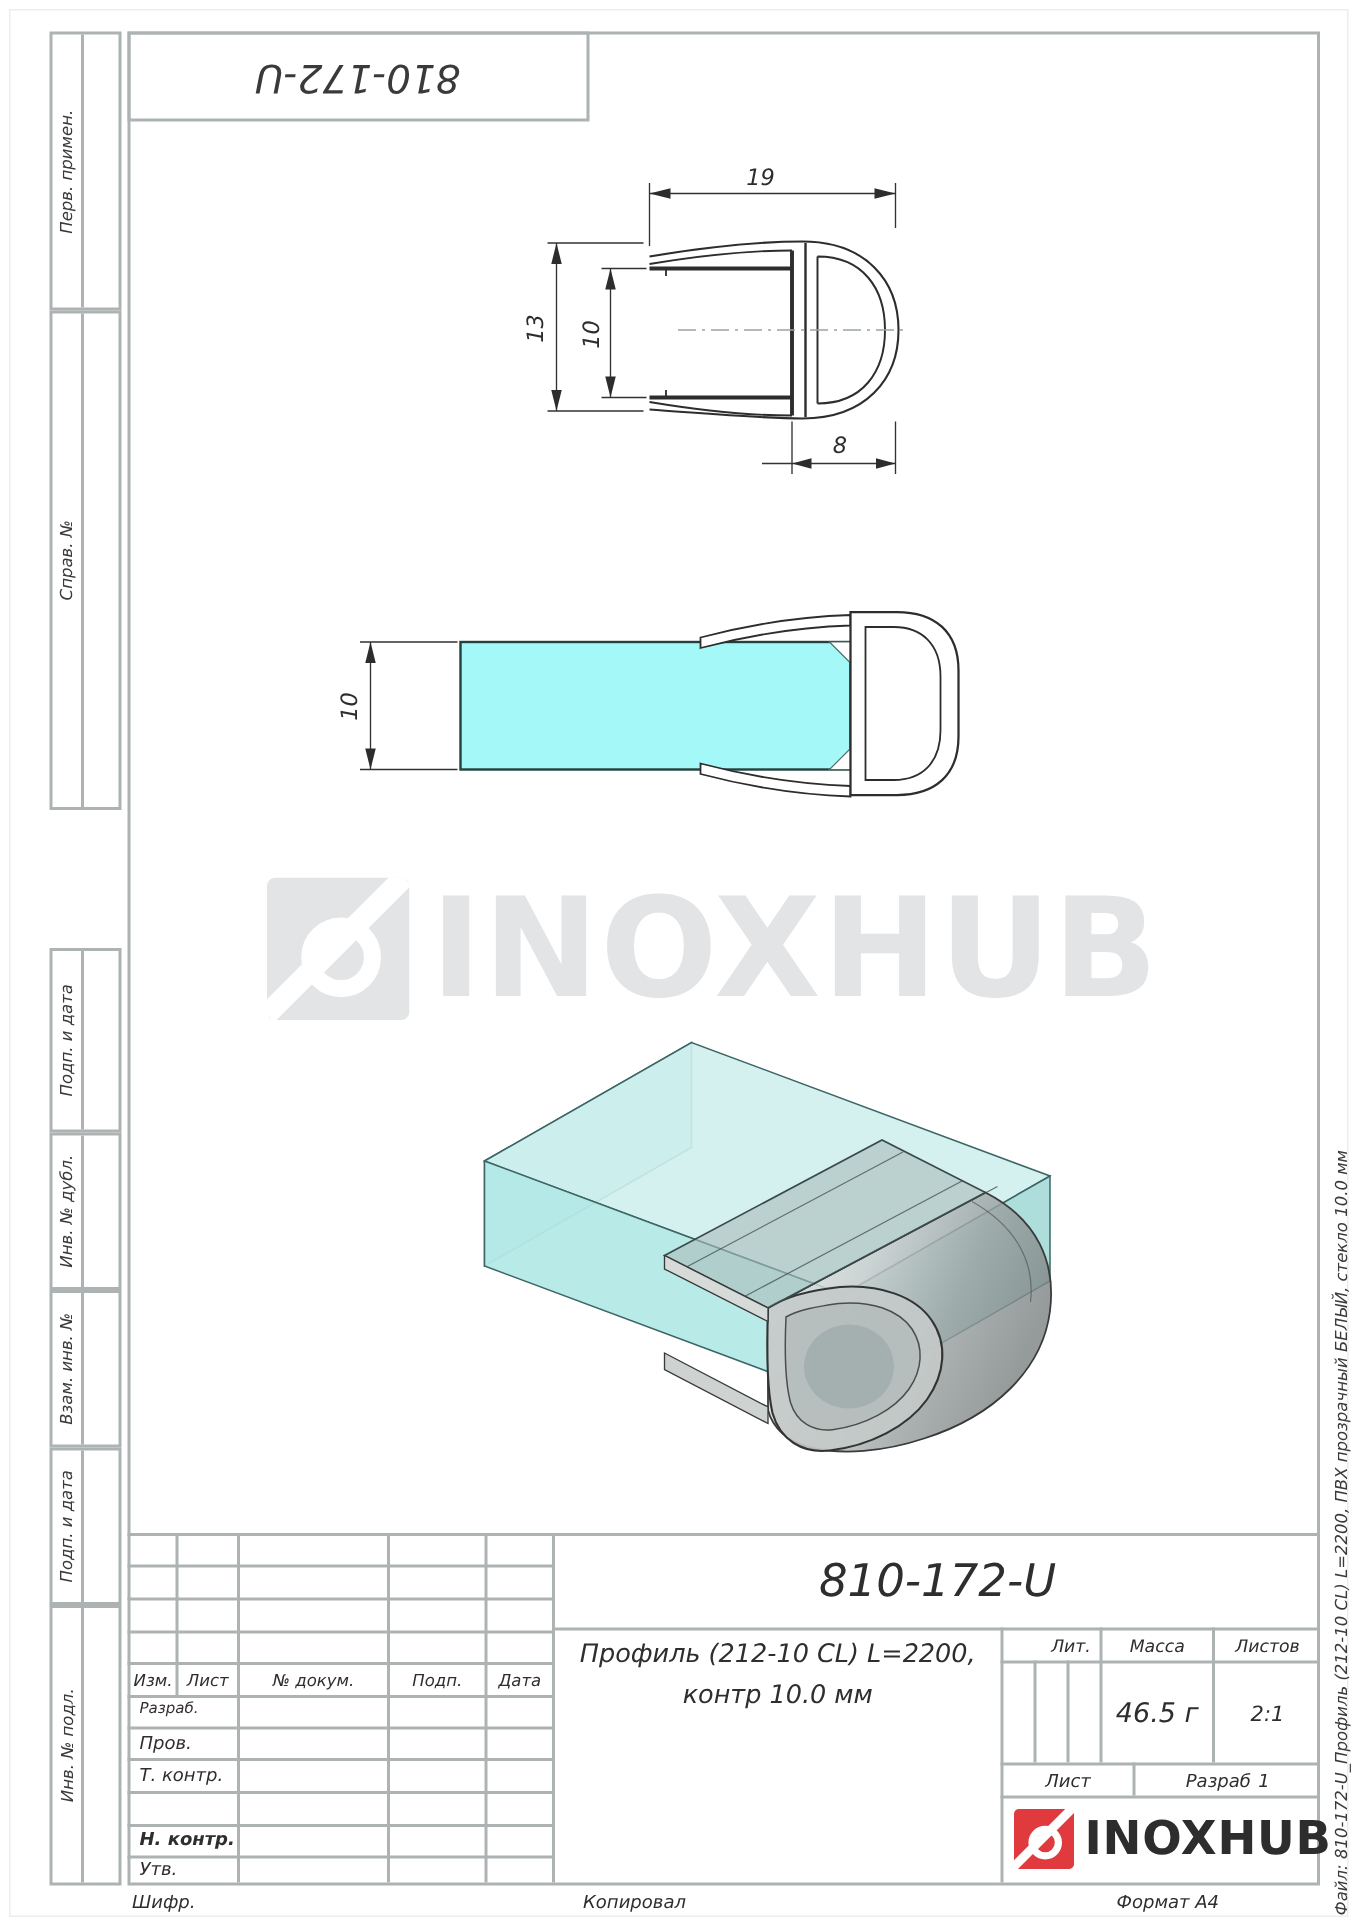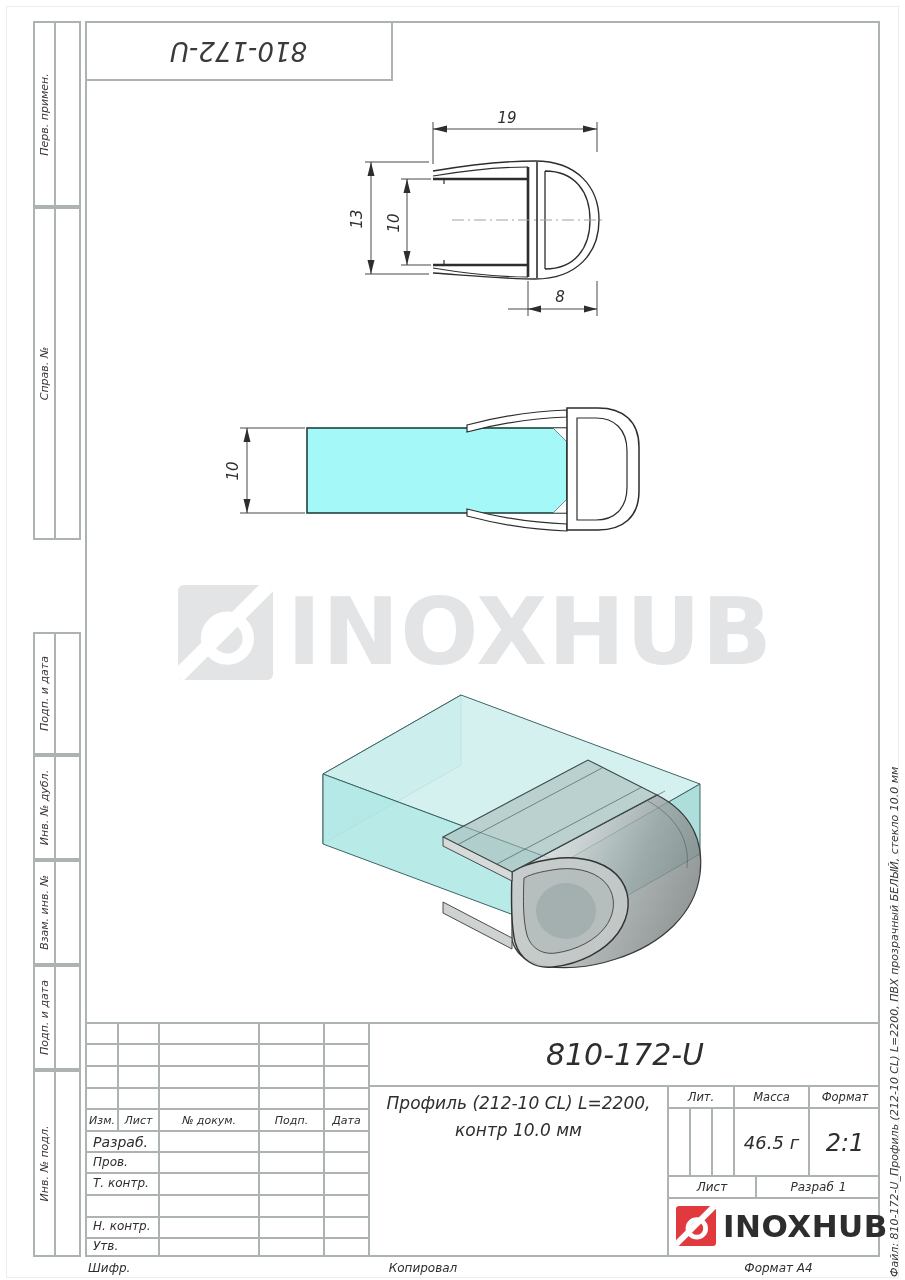--- a/index.html
+++ b/index.html
@@ -199,43 +199,43 @@
   <div class="ln" style="left:755px;top:1175px;width:2px;height:22px;"></div>
   <div class="ln" style="left:808px;top:1085px;width:2px;height:90px;"></div>
 
   <div class="t ctr" style="left:370px;top:1024px;width:510px;height:61px;font-size:30px;">810-172-U</div>
 
   <div class="t" style="left:370px;top:1090px;width:297px;text-align:center;font-size:17px;line-height:27px;">
     <div>Профиль (212-10 CL) L=2200,</div>
     <div>контр 10.0 мм</div>
   </div>
 
-  <div class="t ctr" style="left:669px;top:1087px;width:64px;height:20px;font-size:11.5px;">Лит.</div>
+  <div class="t ctr" style="left:669px;top:1087px;width:64px;height:20px;font-size:11.5px;padding-left:13px;">Лит.</div>
   <div class="t ctr" style="left:735px;top:1087px;width:73px;height:20px;font-size:11.5px;">Масса</div>
-  <div class="t ctr" style="left:810px;top:1087px;width:70px;height:20px;font-size:11.5px;">Формат</div>
+  <div class="t ctr" style="left:810px;top:1087px;width:70px;height:20px;font-size:11.5px;">Листов</div>
   <div class="t ctr" style="left:735px;top:1109px;width:73px;height:66px;font-size:18px;">46.5 г</div>
-  <div class="t ctr" style="left:810px;top:1109px;width:70px;height:68px;font-size:24px;">2:1</div>
+  <div class="t ctr" style="left:810px;top:1109px;width:70px;height:68px;font-size:14px;">2:1</div>
 
   <div class="t ctr" style="left:669px;top:1177px;width:86px;height:20px;font-size:12px;">Лист</div>
   <div class="t ctr" style="left:757px;top:1177px;width:123px;height:20px;font-size:12px;gap:5px;">
     <span>Разраб</span>
     <span>1</span>
   </div>
 
   <div class="t ctr" style="left:87px;top:1110px;width:30px;height:20px;font-size:11px;">Изм.</div>
   <div class="t ctr" style="left:119px;top:1110px;width:39px;height:20px;font-size:11px;">Лист</div>
   <div class="t ctr" style="left:160px;top:1110px;width:98px;height:20px;font-size:11px;">№ докум.</div>
   <div class="t ctr" style="left:260px;top:1110px;width:63px;height:20px;font-size:11px;">Подп.</div>
   <div class="t ctr" style="left:325px;top:1110px;width:43px;height:20px;font-size:11px;">Дата</div>
 
-  <div class="t" style="left:93px;top:1134px;font-size:14px;">Разраб.</div>
+  <div class="t" style="left:93px;top:1134px;font-size:10px;">Разраб.</div>
   <div class="t" style="left:93px;top:1155px;font-size:12px;">Пров.</div>
   <div class="t" style="left:93px;top:1176px;font-size:12px;font-style:italic;">Т. контр.</div>
   <div class="t" style="left:93px;top:1198px;font-size:12px;"></div>
-  <div class="t" style="left:93px;top:1219px;font-size:12px;">Н. контр.</div>
+  <div class="t" style="left:93px;top:1219px;font-size:12px;font-weight:bold;">Н. контр.</div>
   <div class="t" style="left:93px;top:1239px;font-size:12px;">Утв.</div>
 
   <div class="brandrow" style="left:676px;top:1206px;">
     <svg width="40" height="40" viewBox="0 0 100 100" style="position:static;">
       <rect x="0" y="0" width="100" height="100" rx="8" fill="#e0393e"></rect>
       <line x1="0" y1="96" x2="96" y2="0" stroke="#ffffff" stroke-width="15"></line>
       <circle cx="52" cy="56" r="22" fill="none" stroke="#ffffff" stroke-width="12"></circle>
     </svg>
     <div class="brandtext">INOXHUB</div>
   </div>

